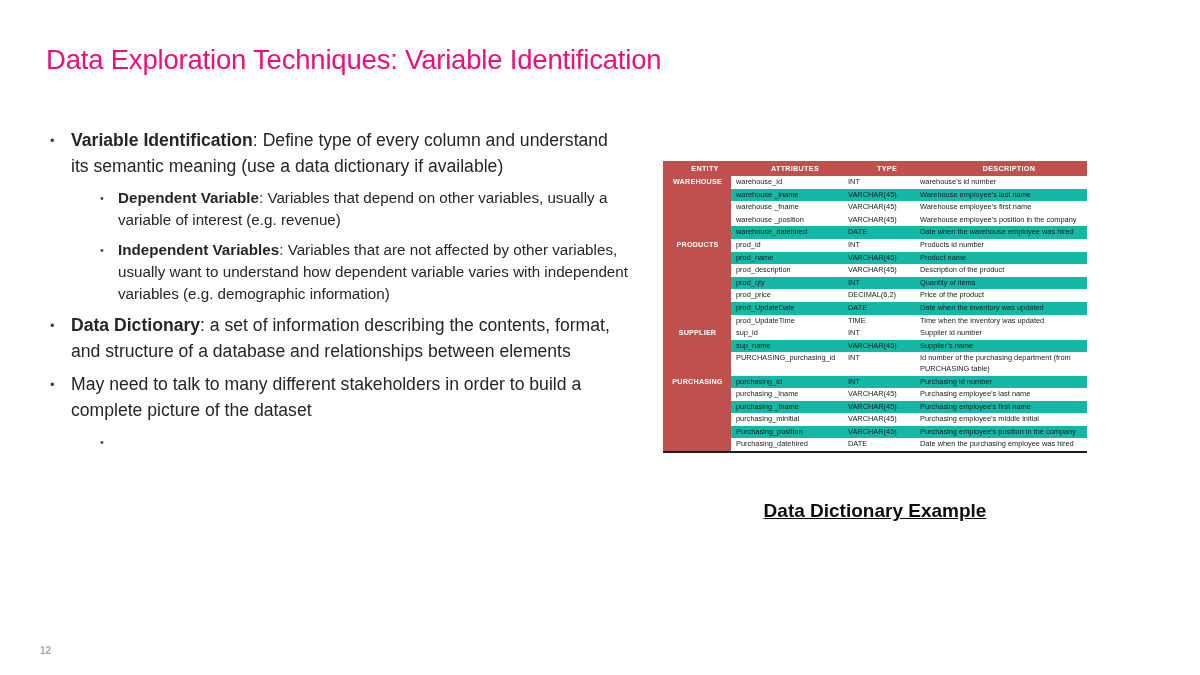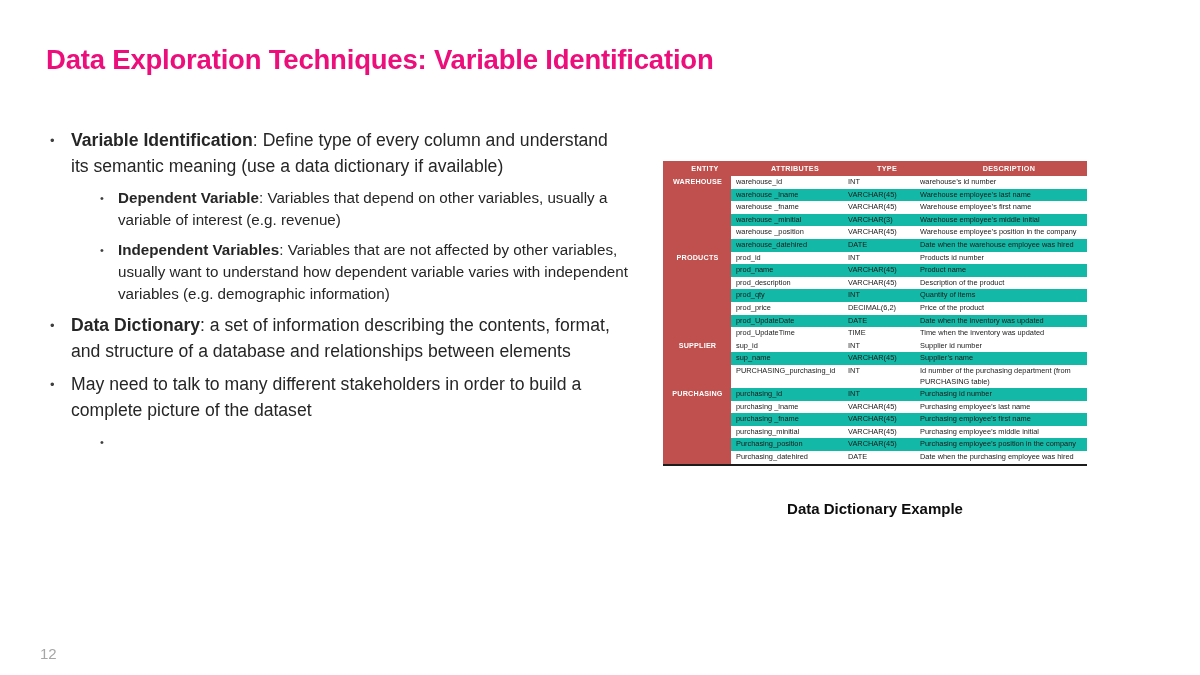--- a/index.html
+++ b/index.html
@@ -14,21 +14,21 @@
     font-family: "Liberation Sans", sans-serif;
     overflow: hidden;
   }
 
   
   #slide-title {
     position: absolute;
     left: 46px;
     top: 44px;
     font-size: 27.5px;
-    font-weight: bold;
+    font-weight: normal;
     color: #ec0e7b;
     letter-spacing: -0.2px;
     white-space: nowrap;
   }
 
   
   #bullets {
     position: absolute;
     left: 50px;
     top: 128px;
@@ -115,32 +115,34 @@
   .col-attr   { width: 112px; }
   .col-type   { width: 72px; }
   .col-desc   { width: 172px; }
 
   #dd-caption {
     position: absolute;
     left: 663px;
     top: 500px;
     width: 424px;
     text-align: center;
-    font-size: 15px;
+    font-size: 19px;
     font-weight: bold;
     color: #0d0d0d;
+    text-decoration: underline;
   }
 
   
   #page-number {
     position: absolute;
     left: 40px;
     top: 645px;
-    font-size: 15px;
+    font-size: 10px;
     color: #a6a6a6;
+    font-weight: bold;
   }
 </style>
 </head>
 <body>
 
 <div id="slide-title">Data Exploration Techniques: Variable Identification</div>
 
 <div id="bullets">
     <div class="l1">
       <span class="dot">•</span>
@@ -195,26 +197,20 @@
           <td>warehouse _lname</td>
           <td>VARCHAR(45)</td>
           <td>Warehouse employee’s last name</td>
         </tr>
         <tr>
           <td class="c-entity blank"></td>
           <td>warehouse _fname</td>
           <td>VARCHAR(45)</td>
           <td>Warehouse  employee’s first name</td>
         </tr>
-        <tr class="alt">
-          <td class="c-entity blank"></td>
-          <td>warehouse _minitial</td>
-          <td>VARCHAR(3)</td>
-          <td>Warehouse  employee’s middle initial</td>
-        </tr>
         <tr>
           <td class="c-entity blank"></td>
           <td>warehouse _position</td>
           <td>VARCHAR(45)</td>
           <td>Warehouse  employee’s position in the company</td>
         </tr>
         <tr class="alt">
           <td class="c-entity blank"></td>
           <td>warehouse_datehired</td>
           <td>DATE</td>

